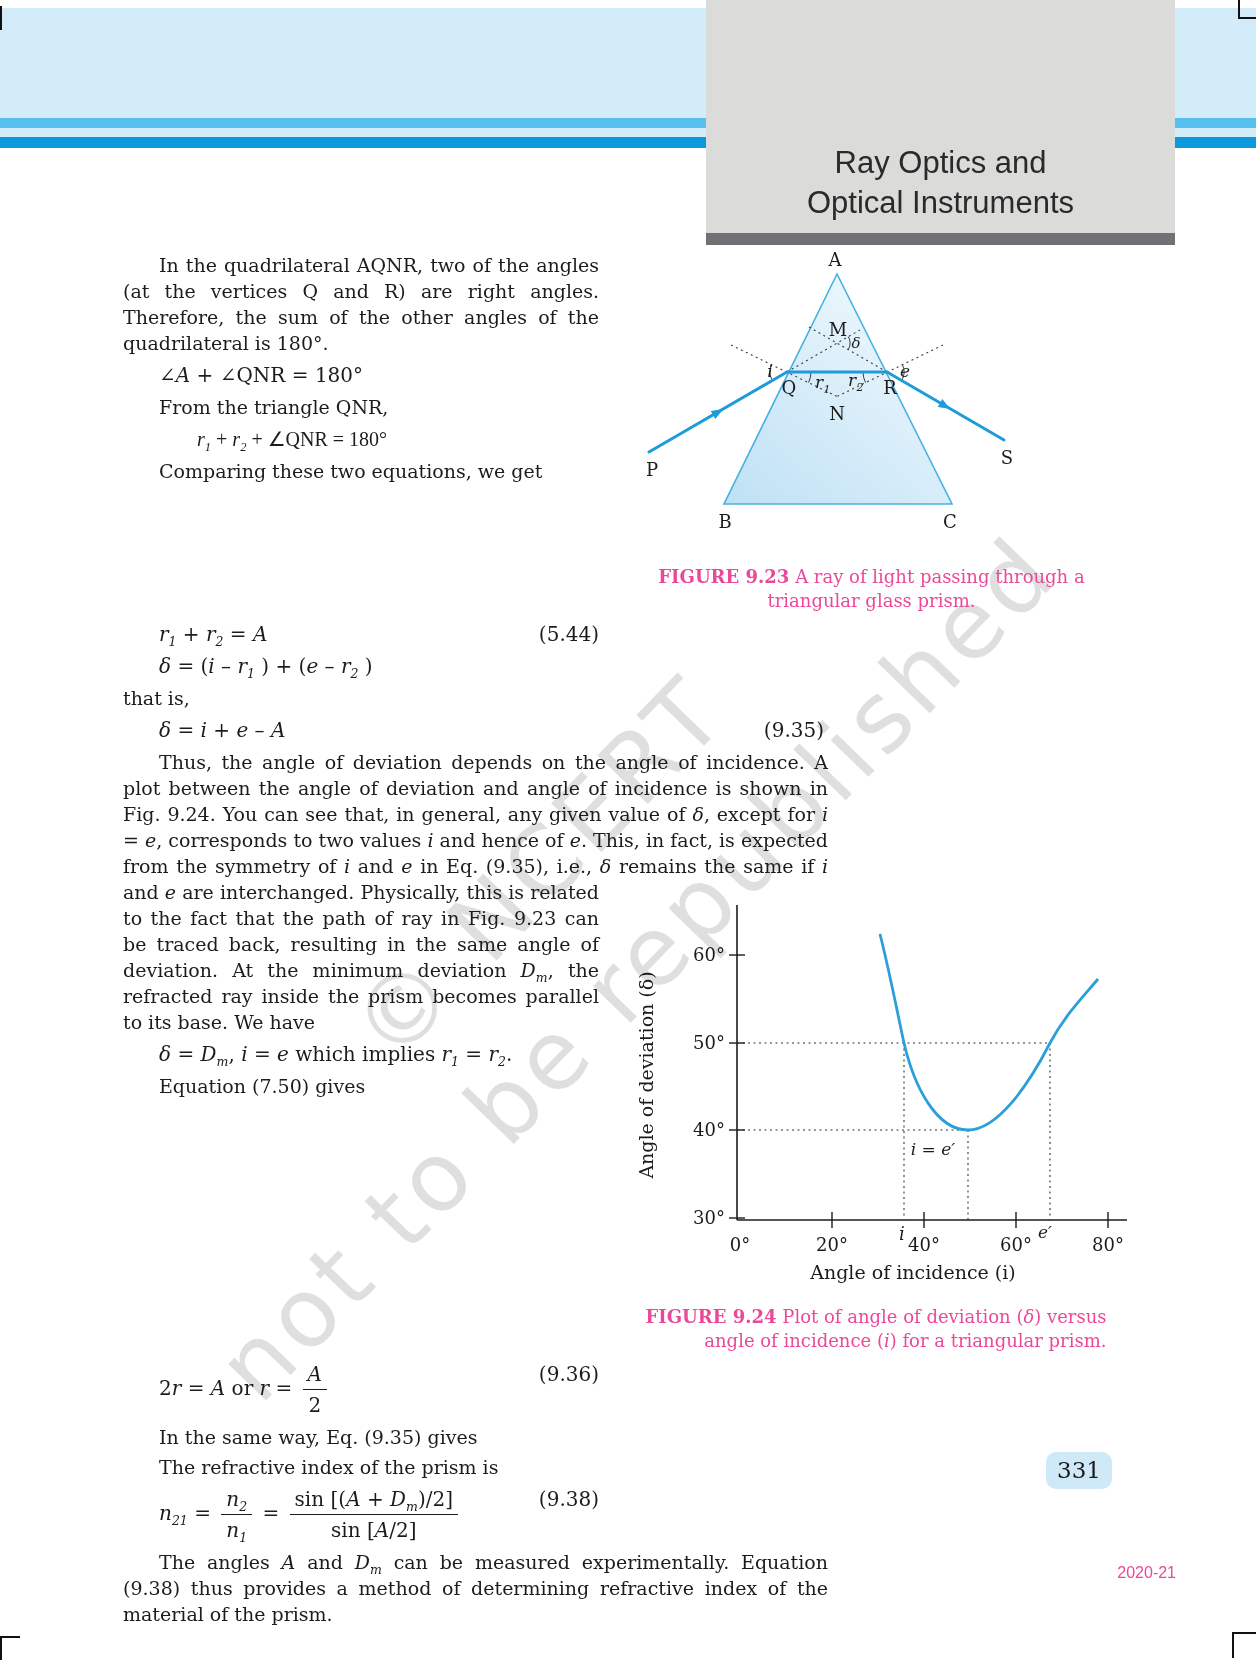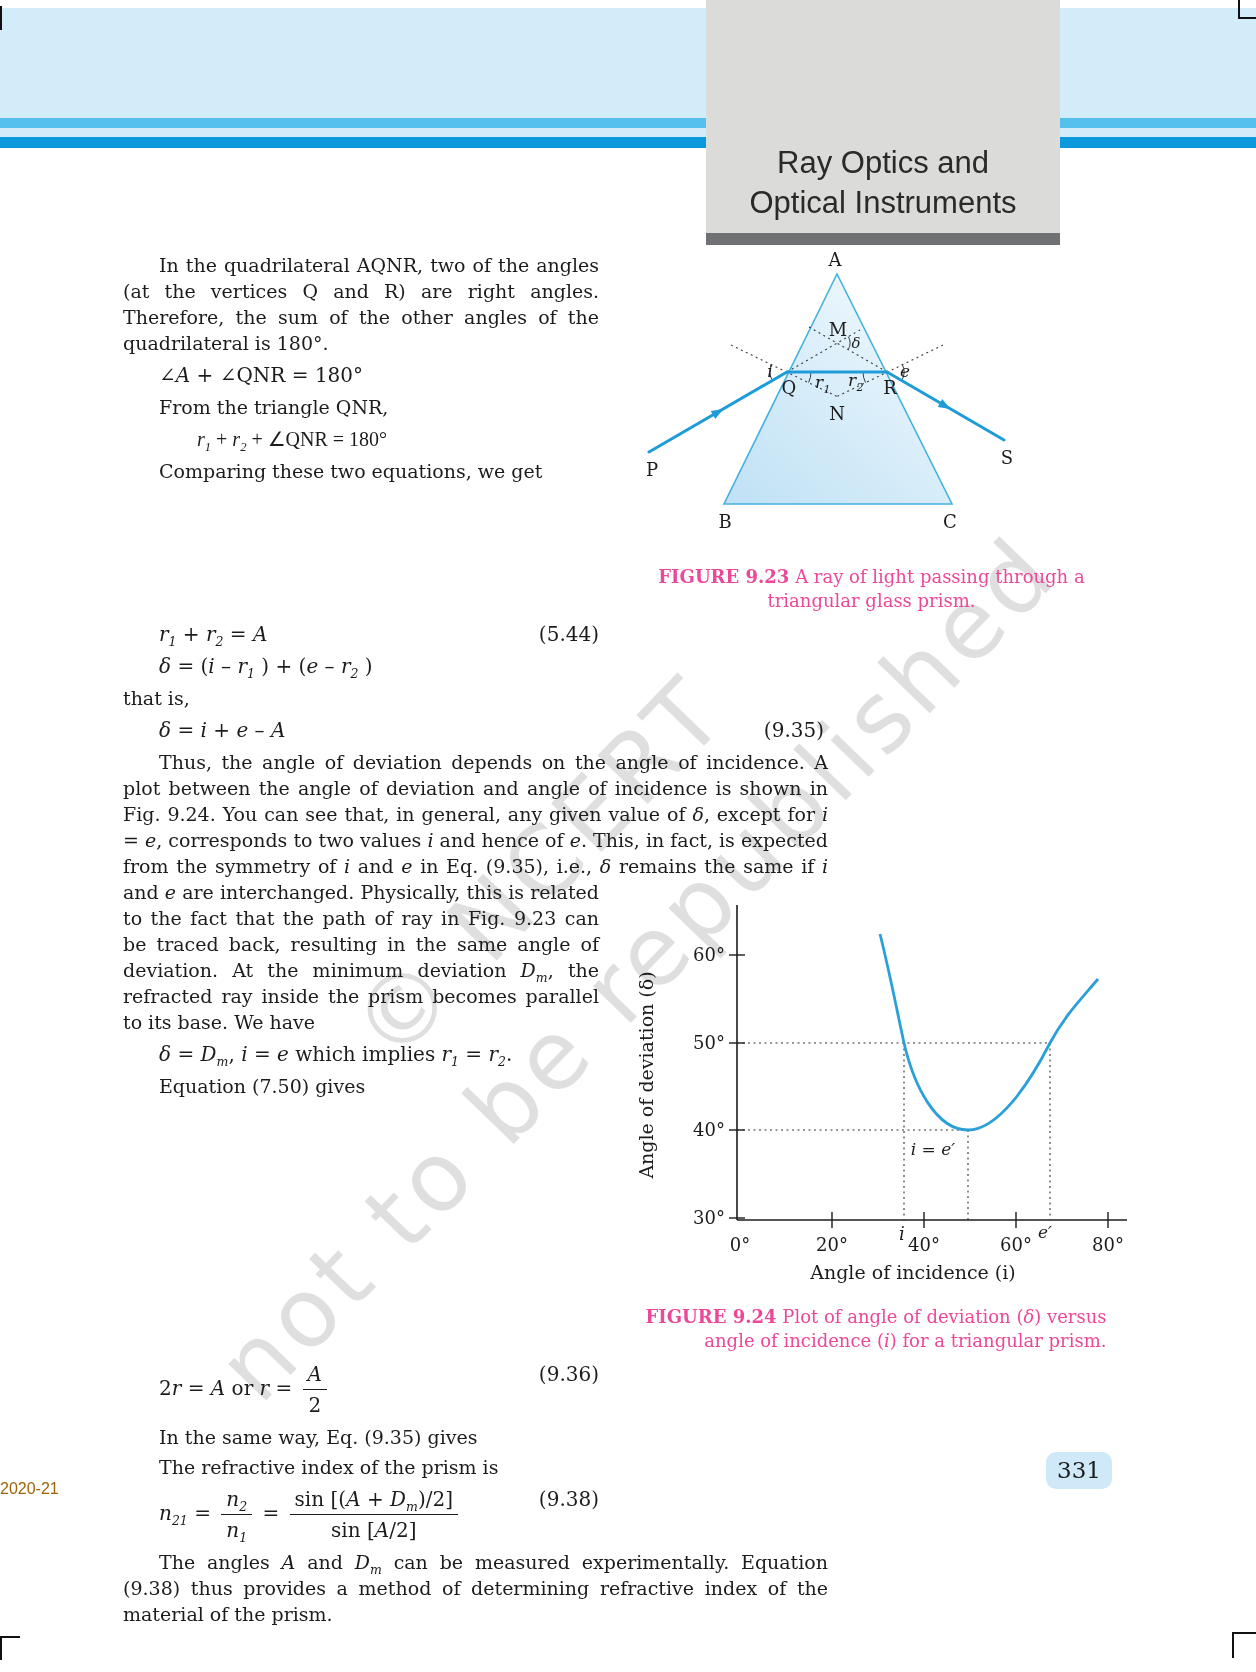--- a/index.html
+++ b/index.html
@@ -3,21 +3,21 @@
 <meta charset="utf-8">
 <style>
   html,body{margin:0;padding:0;background:#ffffff;}
   .page{position:relative;width:1256px;height:1672px;background:#ffffff;overflow:hidden;
         font-family:"DejaVu Serif",serif;color:#1c1c1c;}
   
   .band{position:absolute;left:0;top:8px;width:1256px;height:110px;background:#d3ecfa;z-index:0;}
   .stripe1{position:absolute;left:0;top:118px;width:1256px;height:10px;background:#55c0ee;z-index:0;}
   .gap1{position:absolute;left:0;top:128px;width:1256px;height:9px;background:#d3ecfa;z-index:0;}
   .stripe2{position:absolute;left:0;top:137px;width:1256px;height:11px;background:#0a99da;z-index:0;}
-  .titlebox{position:absolute;left:706px;top:0;width:354px;height:245px;background:#dbdbd9;z-index:3;}
+  .titlebox{position:absolute;left:706px;top:0;width:469px;height:245px;background:#dbdbd9;z-index:3;}
   .titlebar{position:absolute;left:0;bottom:0;width:100%;height:12px;background:#6f7174;}
   .titletext{position:absolute;left:0;bottom:22px;width:100%;text-align:center;
              font-family:"Liberation Sans",sans-serif;font-size:31px;line-height:40px;color:#2a2a2a;}
   
   .wm{position:absolute;z-index:1;font-family:"DejaVu Sans",sans-serif;font-size:96px;
       color:rgba(110,110,110,0.22);white-space:nowrap;transform:rotate(-46deg);transform-origin:0 0;
       letter-spacing:6px;}
   .wm1{left:330px;top:1005px;}
   .wm2{left:196px;top:1345px;}
   
@@ -40,22 +40,22 @@
   
   .figfloat{float:right;width:517px;margin:2px -302px 8px 14px;text-align:left;text-indent:0;}
   .figcap{width:470px;margin:14px auto 0;text-align:center;font-size:18px;line-height:24px;
           color:#ec4899;text-indent:0;}
   .figcap b{font-weight:bold;}
   svg text{font-family:"DejaVu Serif",serif;fill:#1c1c1c;}
   .it{font-style:italic;}
   
   .badge{position:absolute;left:1046px;top:1452px;width:66px;height:37px;background:#cfe9f9;
          text-align:center;line-height:37px;font-size:23px;z-index:3;border-radius:10px;}
-  .footer{position:absolute;left:0;top:1480px;width:1176px;text-align:left;z-index:3;
-          font-family:"Liberation Sans",sans-serif;font-size:16px;color:#a16207;}
+  .footer{position:absolute;left:0;top:1564px;width:1176px;text-align:right;z-index:3;
+          font-family:"Liberation Sans",sans-serif;font-size:16px;color:#ec4899;}
 </style>
 </head>
 <body>
 
 <div class="page">
 
   <div class="band"></div>
   <div class="stripe1"></div>
   <div class="gap1"></div>
   <div class="stripe2"></div>

